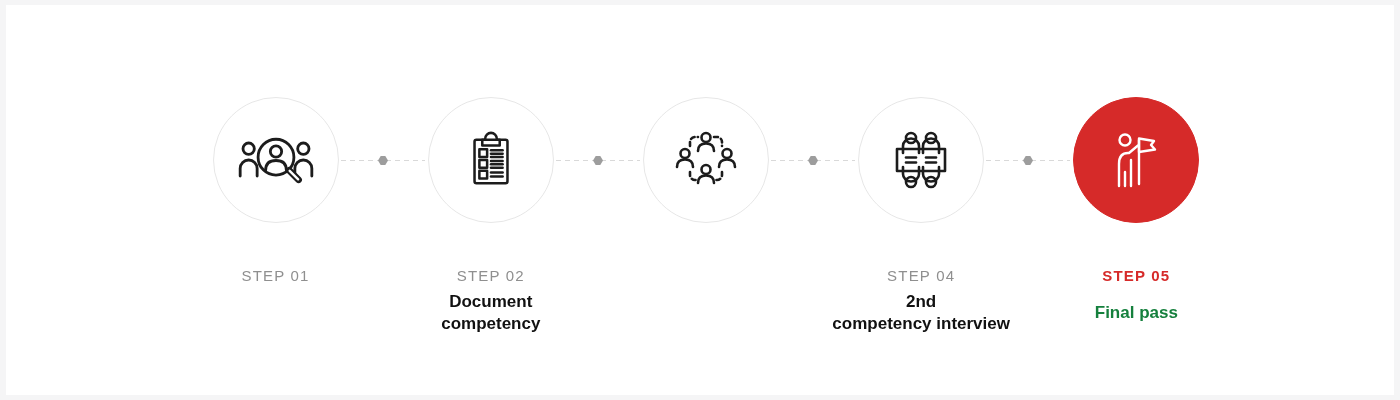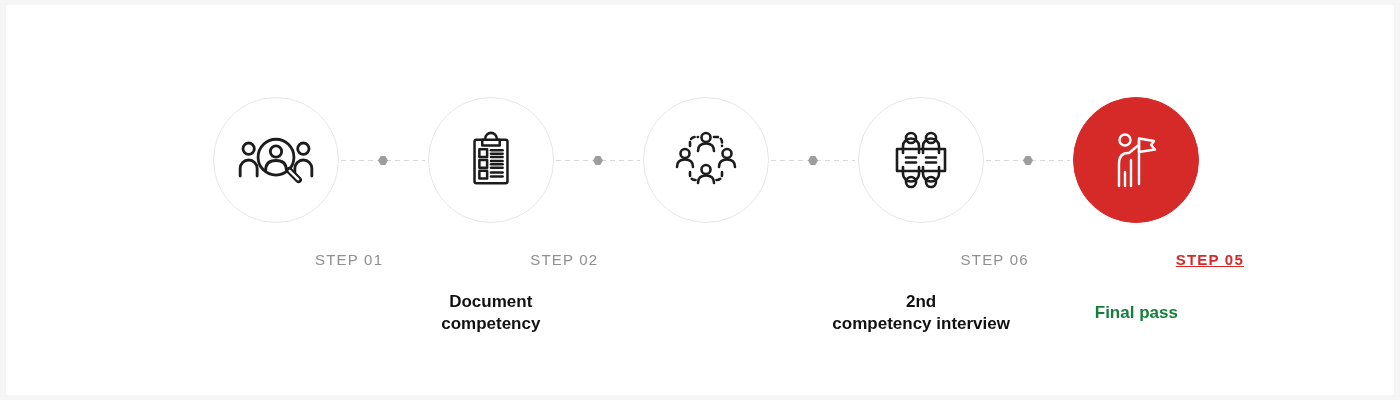--- a/index.html
+++ b/index.html
@@ -25,26 +25,26 @@
     position:absolute;top:92px;left:50%;margin-left:-63px;
     width:126px;height:126px;border-radius:50%;
     background:#ffffff;border:1px solid #e7e7e7;
     box-sizing:border-box;
     display:flex;align-items:center;justify-content:center;
   }
   .circle.highlight{
     background:#d62a29;border-color:#d62a29;
   }
   .step-label{
-    position:absolute;top:246px;left:0;width:100%;
-    text-align:right;
+    position:absolute;top:262px;left:0;width:100%;
+    text-align:center;
     font-size:15px;letter-spacing:1.2px;color:#8f8f8f;
   }
   .step-label.highlight{
-    color:#d62a29;font-weight:700;text-decoration:underline;
+    color:#d62a29;font-weight:700;
   }
   .step-title{
     position:absolute;top:286px;left:0;width:100%;height:44px;
     display:flex;align-items:center;justify-content:center;
     text-align:center;
     font-size:17px;font-weight:700;color:#111111;
     line-height:22px;white-space:pre-line;
   }
   .step-title.highlight{color:#15803d;}
   .connector{
@@ -135,21 +135,21 @@
           <circle cx="23" cy="54" r="5"></circle>
           <path d="M15,39 v7 a8,7.5 0 0 0 16,0 v-7"></path>
           <circle cx="43" cy="54" r="5"></circle>
           <path d="M35,39 v7 a8,7.5 0 0 0 16,0 v-7"></path>
           <line x1="18" y1="29.5" x2="28" y2="29.5"></line>
           <line x1="38" y1="29.5" x2="48" y2="29.5"></line>
           <line x1="18" y1="34.5" x2="28" y2="34.5"></line>
           <line x1="38" y1="34.5" x2="48" y2="34.5"></line>
         </svg>
       </div>
-      <div class="step-label">STEP 06</div>
+      <div class="step-label">STEP 04</div>
       <div class="step-title">2nd
 competency interview</div>
     </div>
 
     <div class="step">
       <div class="circle highlight">
         <svg width="64" height="66" viewBox="0 0 64 66" fill="none" stroke="#ffffff" stroke-width="2.4" stroke-linecap="round" stroke-linejoin="round">
           <circle cx="21" cy="13" r="5.5"></circle>
           <path d="M15,59 V37 c0,-8 3,-11 9,-11 h1 l9,-7.5"></path>
           <line x1="27" y1="59" x2="27" y2="33"></line>

